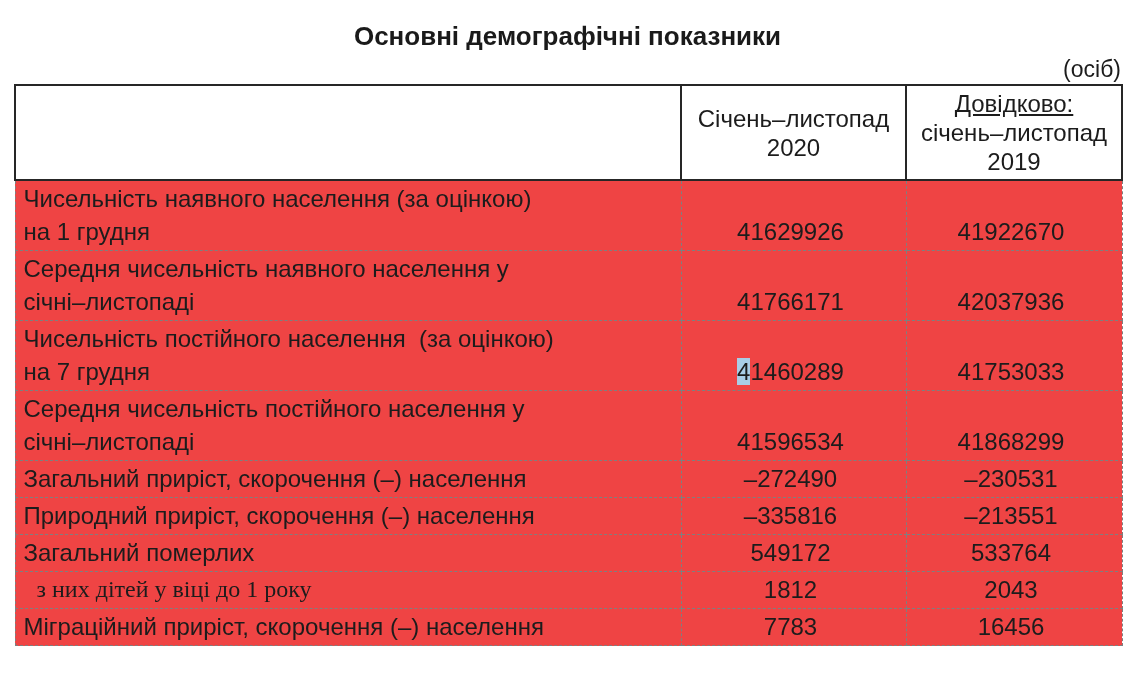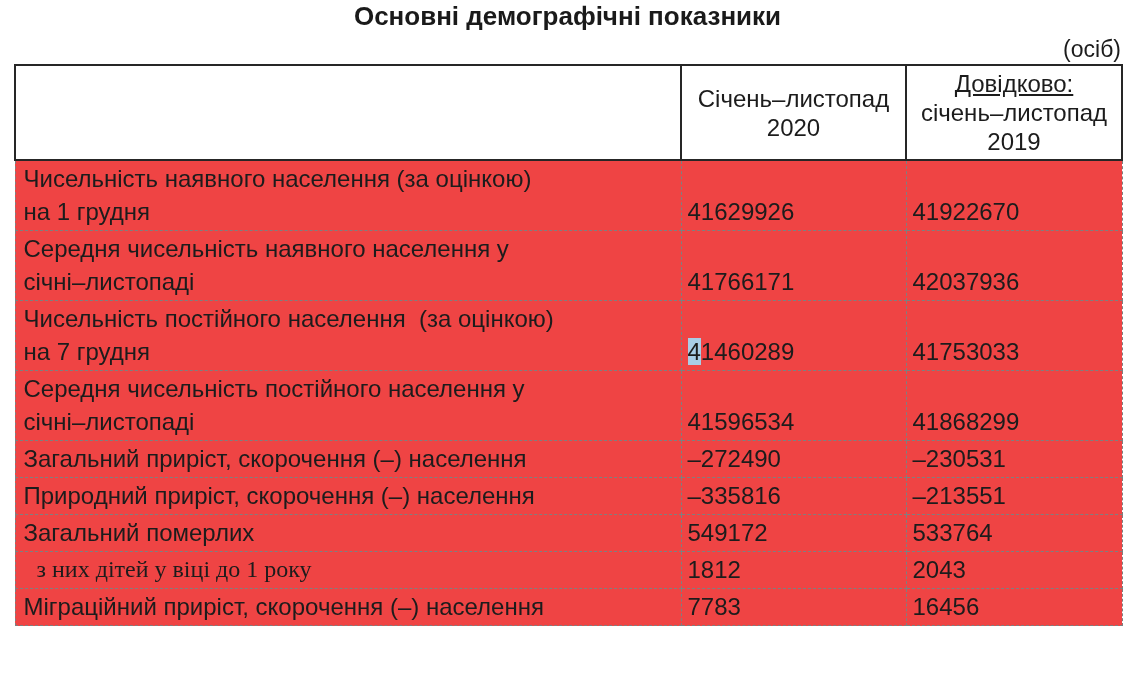--- a/index.html
+++ b/index.html
@@ -11,21 +11,21 @@
   }
   .page {
     position: relative;
     width: 1135px;
     height: 683px;
     background: #ffffff;
     overflow: hidden;
   }
   .doc-title {
     margin: 0;
-    padding-top: 0;
+    padding-top: 20px;
     width: 1135px;
     text-align: center;
     font-size: 26px;
     line-height: 32px;
     font-weight: bold;
     color: #1a1a1a;
   }
   .unit-label {
     width: 1107px;
     margin: 3px 14px 1px 14px;
@@ -56,21 +56,21 @@
     vertical-align: bottom;
     background: #ef4444;
   }
   td.lbl {
     text-align: left;
     padding: 1px 6px 2px 8px;
     white-space: pre-wrap;
   }
   td.lbl.ind { padding-left: 21px; font-family: Liberation Serif, serif; }
   td.num {
-    text-align: left;
+    text-align: center;
     padding: 1px 12px 2px 6px;
     white-space: nowrap;
   }
   .pre { white-space: pre-line; }
   .u-line {
     display: block;
     text-decoration: underline;
   }
   .sel-digit { background: #a9cde6; }
 </style>

